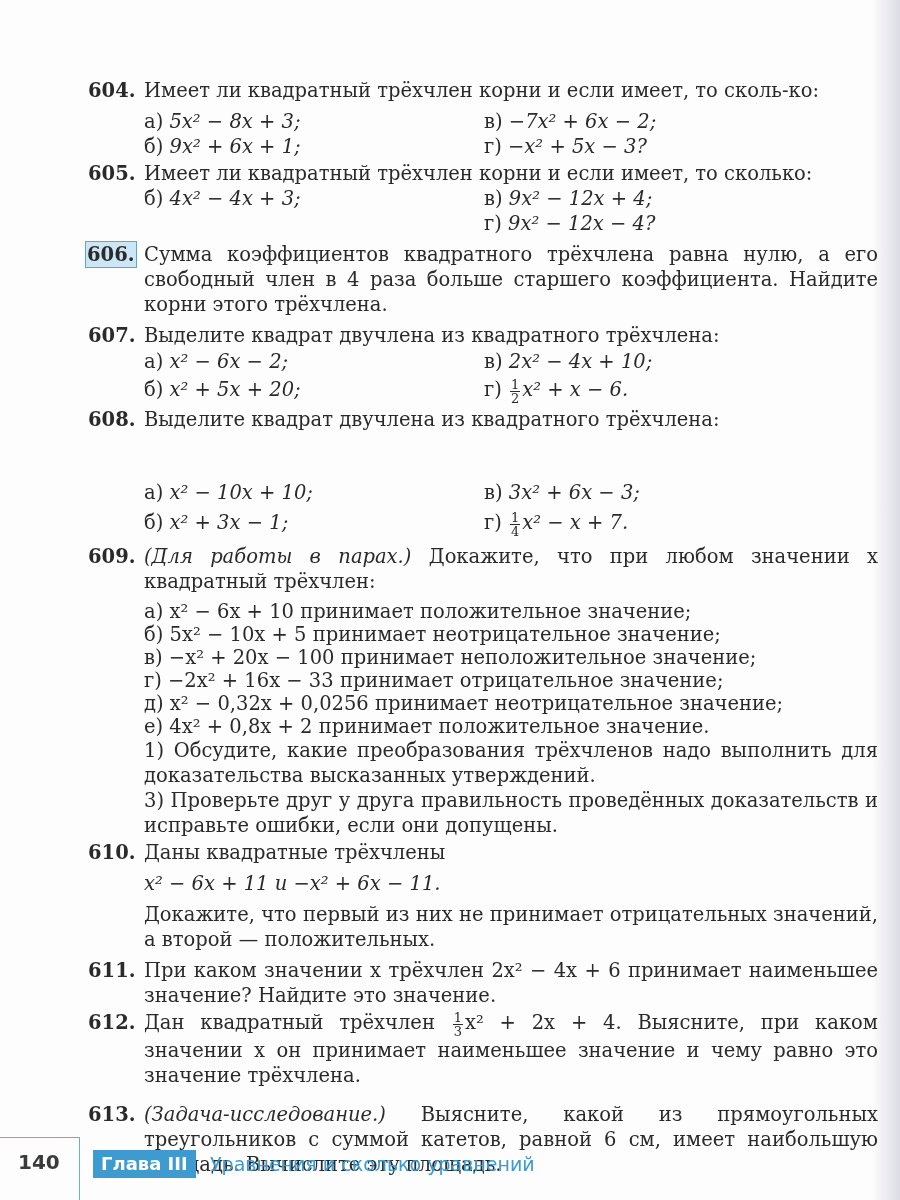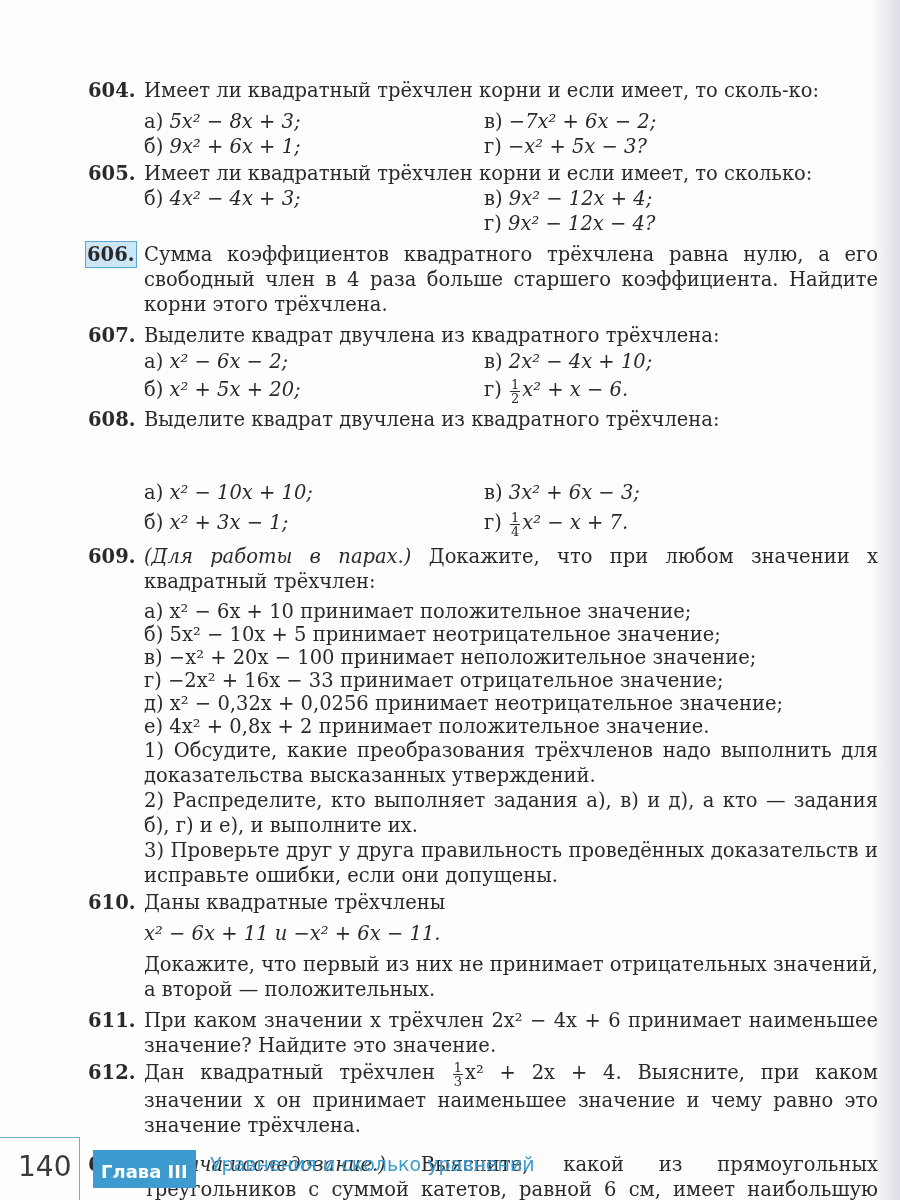--- a/index.html
+++ b/index.html
@@ -46,25 +46,25 @@
   .it { font-style: italic; }
 
   .footer-box {
     position: absolute; left: 0; top: 1137px; width: 80px; height: 63px;
     border-top: 1.5px solid #6aaed6; border-right: 1.5px solid #6aaed6;
     box-sizing: border-box;
   }
   .page-number {
     position: absolute; left: 18px; top: 1150px;
     font-family: "DejaVu Sans", "Liberation Sans", sans-serif;
-    font-size: 28px; color: #3a3a3a;
+    font-size: 20px; color: #3a3a3a; font-weight: bold;
   }
   .chapter-tag {
-    position: absolute; left: 93px; top: 1150px; height: 22px;
-    background: #3d9bd0; color: #ffffff; padding: 8px 8px;
+    position: absolute; left: 93px; top: 1150px; height: 28px;
+    background: #3d9bd0; color: #ffffff; padding: 0 8px;
     font-family: "DejaVu Sans", "Liberation Sans", sans-serif;
     font-weight: bold; font-size: 18px; line-height: 28px;
   }
   .chapter-title {
     position: absolute; left: 210px; top: 1150px; line-height: 28px;
     font-family: "DejaVu Sans", "Liberation Sans", sans-serif;
     font-size: 19px; color: #3d9bd0;
   }
 </style>
 </head>
@@ -143,21 +143,20 @@
     <div class="ex-text"><span class="it">(Для работы в парах.)</span> <span>Докажите, что при любом значении x квадратный трёхчлен:</span></div>
     <div class="sub gap" style="line-height:23px;">
       <div class="item"><span>а)</span> <span>x² − 6x + 10 принимает положительное значение;</span></div>
       <div class="item"><span>б)</span> <span>5x² − 10x + 5 принимает неотрицательное значение;</span></div>
       <div class="item"><span>в)</span> <span>−x² + 20x − 100 принимает неположительное значение;</span></div>
       <div class="item"><span>г)</span> <span>−2x² + 16x − 33 принимает отрицательное значение;</span></div>
       <div class="item"><span>д)</span> <span>x² − 0,32x + 0,0256 принимает неотрицательное значение;</span></div>
       <div class="item"><span>е)</span> <span>4x² + 0,8x + 2 принимает положительное значение.</span></div>
     </div>
     <div class="ex-text">1) Обсудите, какие преобразования трёхчленов надо выполнить для доказательства высказанных утверждений.</div>
-    <div class="ex-text">2) Распределите, кто выполняет задания а), в) и д), а кто — задания б), г) и е), и выполните их.</div>
     <div class="ex-text">3) Проверьте друг у друга правильность проведённых доказательств и исправьте ошибки, если они допущены.</div>
   </div>
 
   <div class="ex">
     <span class="ex-num">610.</span>
     <div class="ex-text">Даны квадратные трёхчлены</div>
     <div class="center-line gap"><i class="m">x² − 6x + 11  и  −x² + 6x − 11.</i></div>
     <div class="ex-text gap">Докажите, что первый из них не принимает отрицательных значений, а второй — положительных.</div>
   </div>
 

